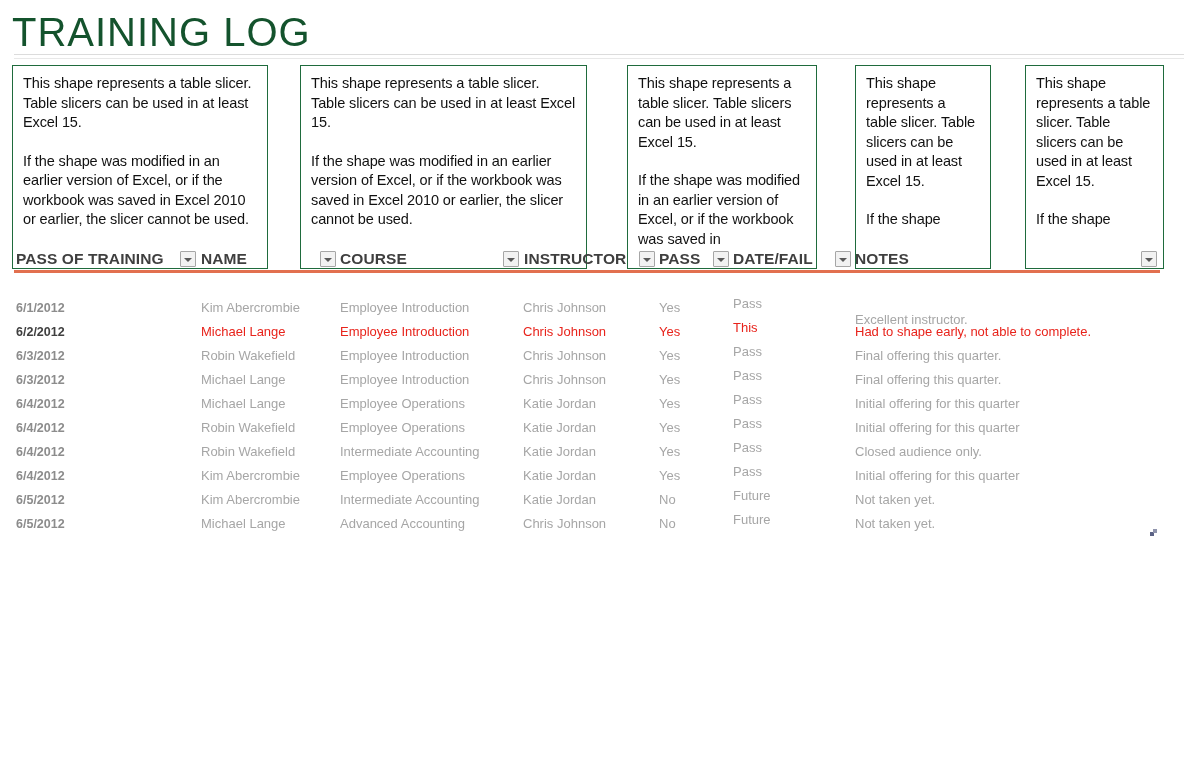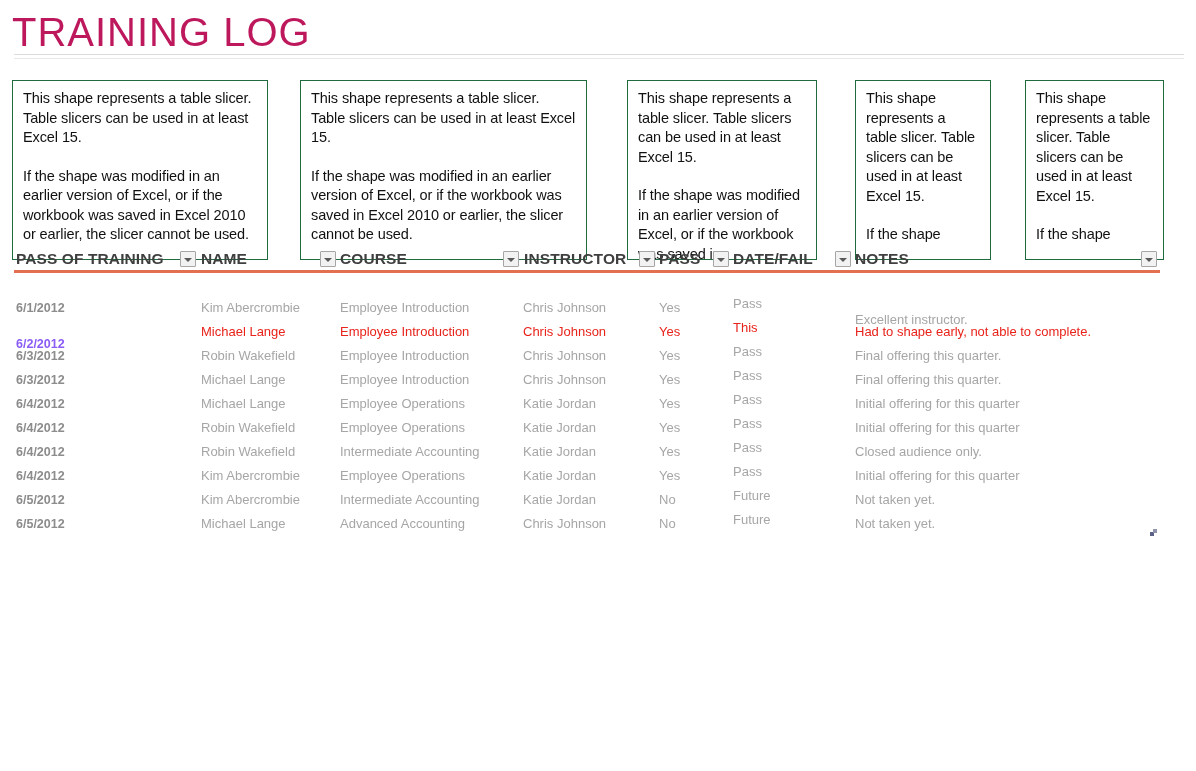--- a/index.html
+++ b/index.html
@@ -16,39 +16,39 @@
   }
 
   
   #page-title {
     position: absolute;
     left: 12px;
     top: 8px;
     font-size: 40px;
     font-weight: 300;
     letter-spacing: 1px;
-    color: #be185d;
+    color: #14532d;
     line-height: 48px;
     white-space: nowrap;
   }
   #title-rule {
     position: absolute;
     left: 14px;
     top: 54px;
     width: 1170px;
     height: 3px;
     border-top: 1px solid #dcdcdc;
     border-bottom: 1px solid #e8e8e8;
   }
 
   
   .slicer-note {
     position: absolute;
-    top: 80px;
-    height: 180px;
+    top: 65px;
+    height: 204px;
     box-sizing: border-box;
     border: 1.5px solid #1f6b3d;
     background: #ffffff;
     overflow: hidden;
     padding: 8px 10px 0 10px;
   }
   .slicer-note p {
     margin: 0;
     color: #111111;
     font-size: 14.5px;
@@ -128,21 +128,21 @@
     color: #a6a6a6;
     white-space: nowrap;
     line-height: 16px;
   }
   .cell.c-date {
     font-weight: bold;
     color: #8c8c8c;
     font-size: 12.5px;
   }
   .row-alert .cell { color: #e8231b; }
-  .row-alert .cell.c-date { color: #8b5cf6; margin-top: 12px; }
+  .row-alert .cell.c-date { color: #404040; }
 
   #resize-handle {
     position: absolute;
     left: 1150px;
     top: 281px;
     width: 7px;
     height: 7px;
   }
   #resize-handle::before {
     content: "";

